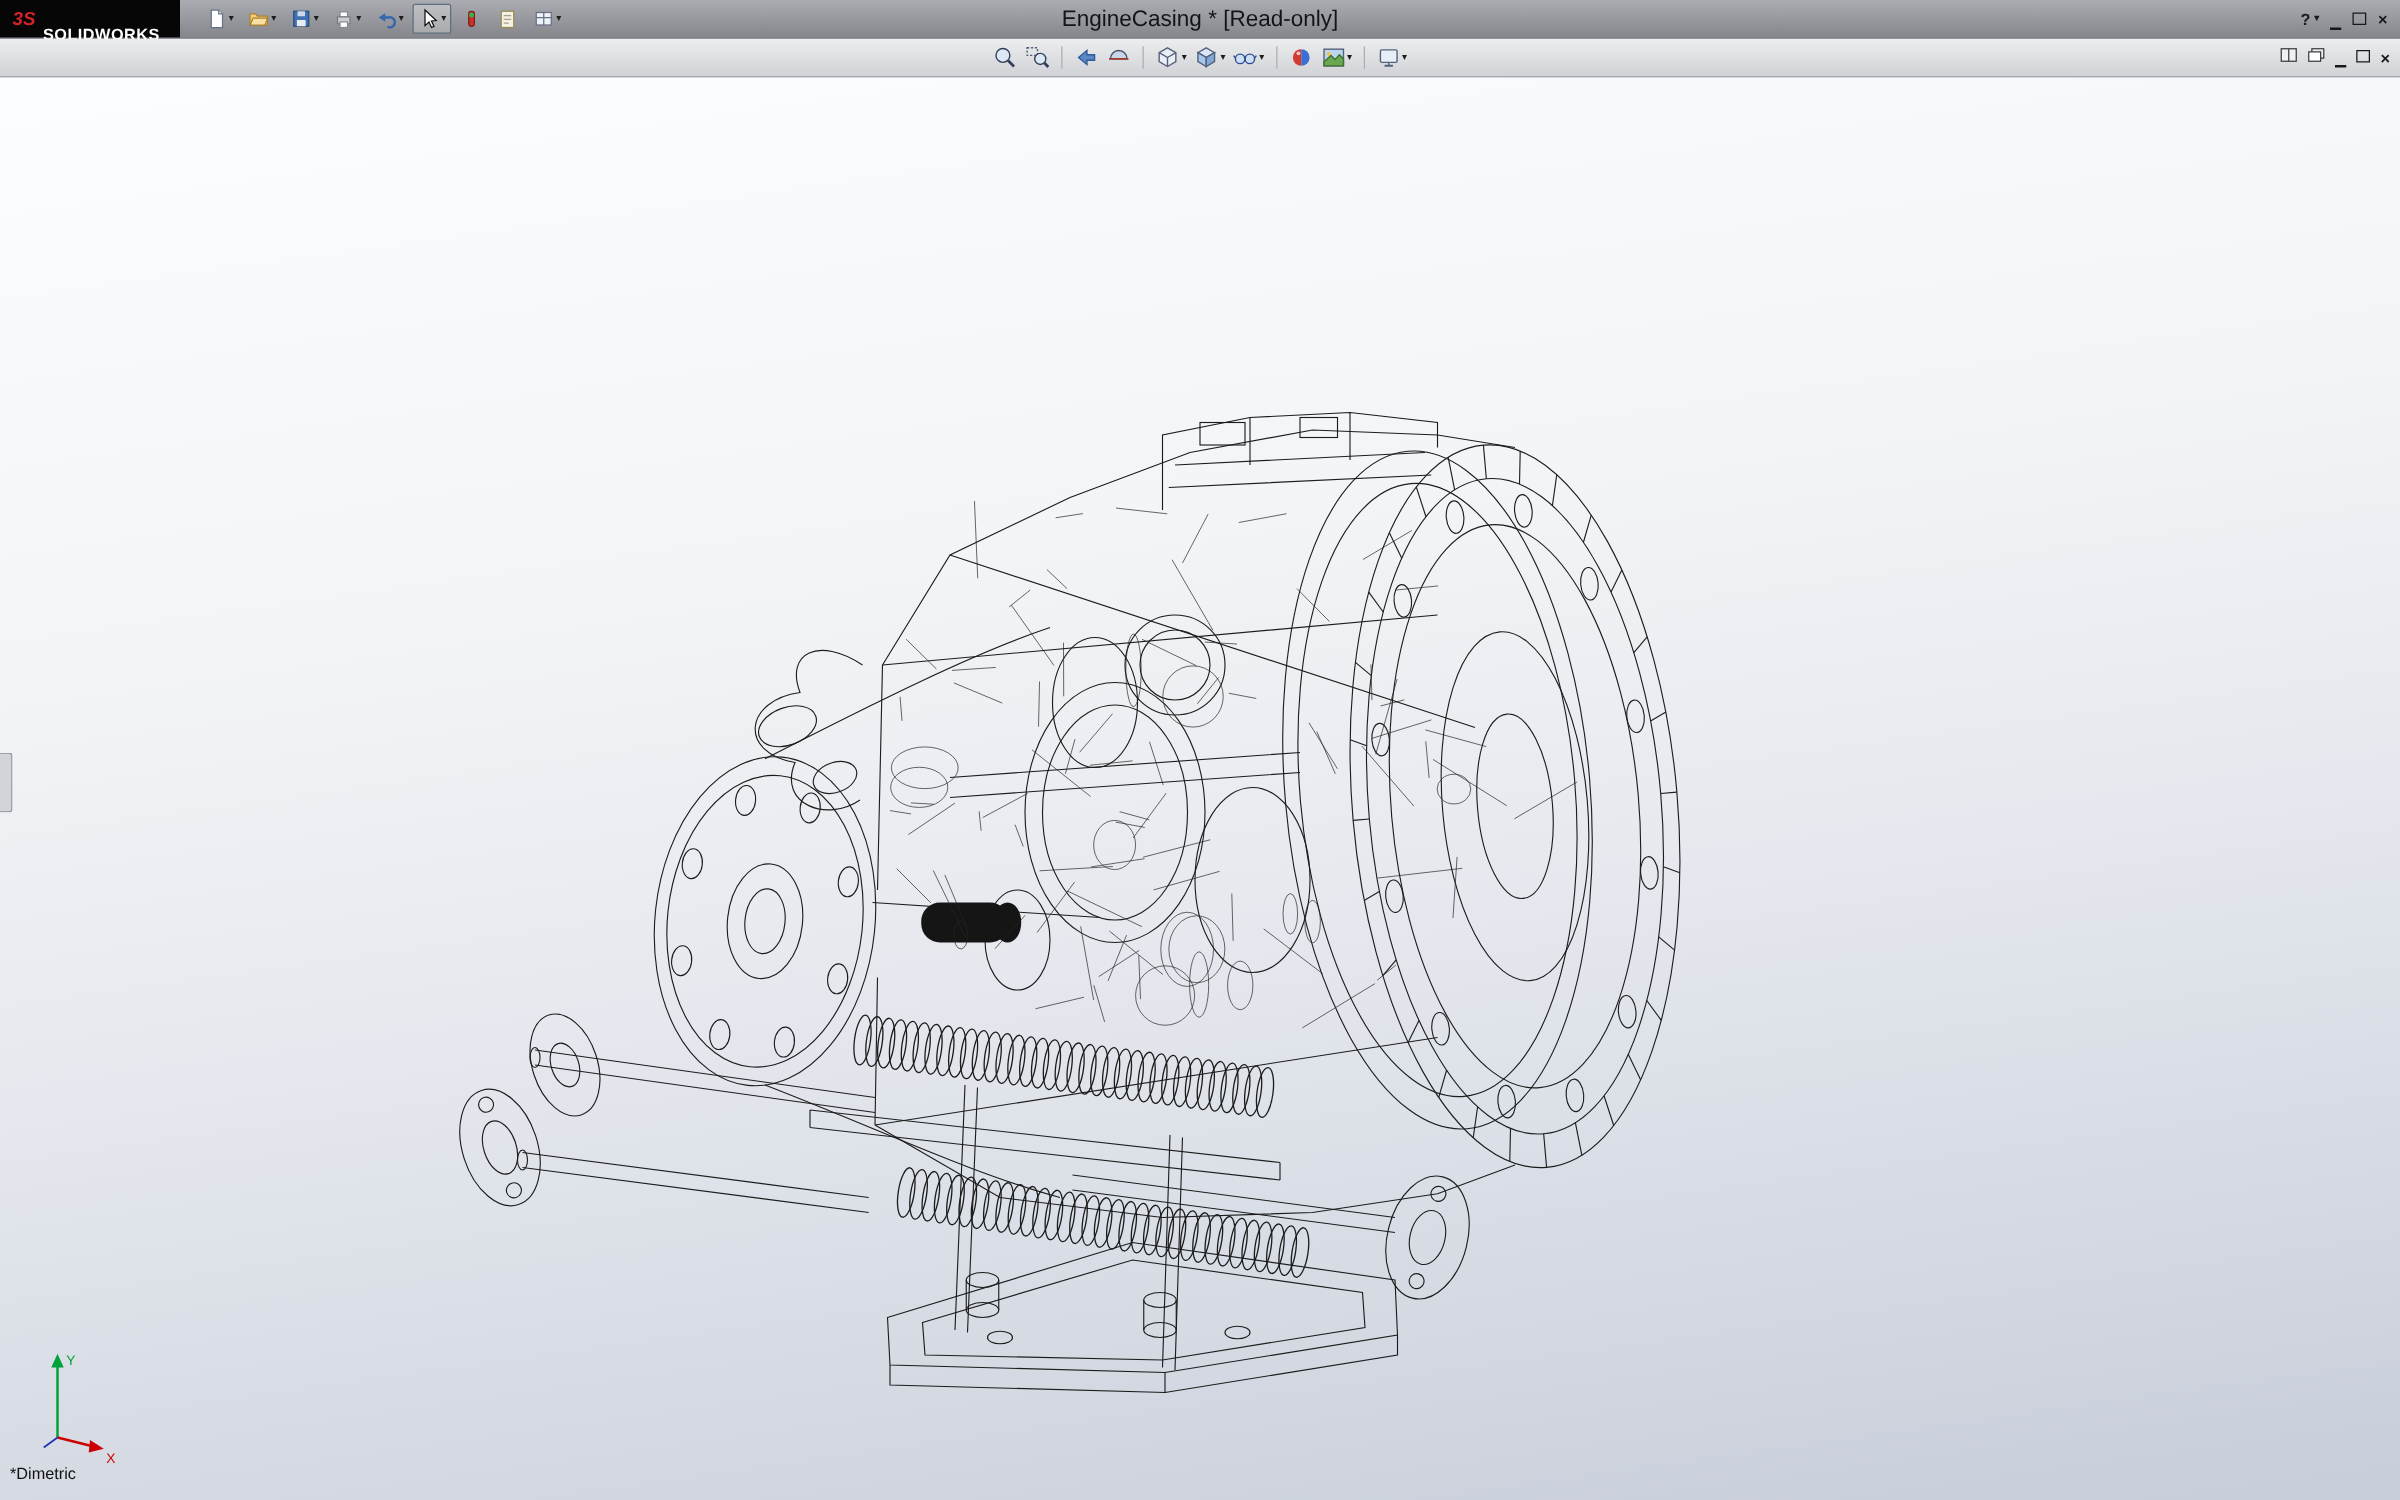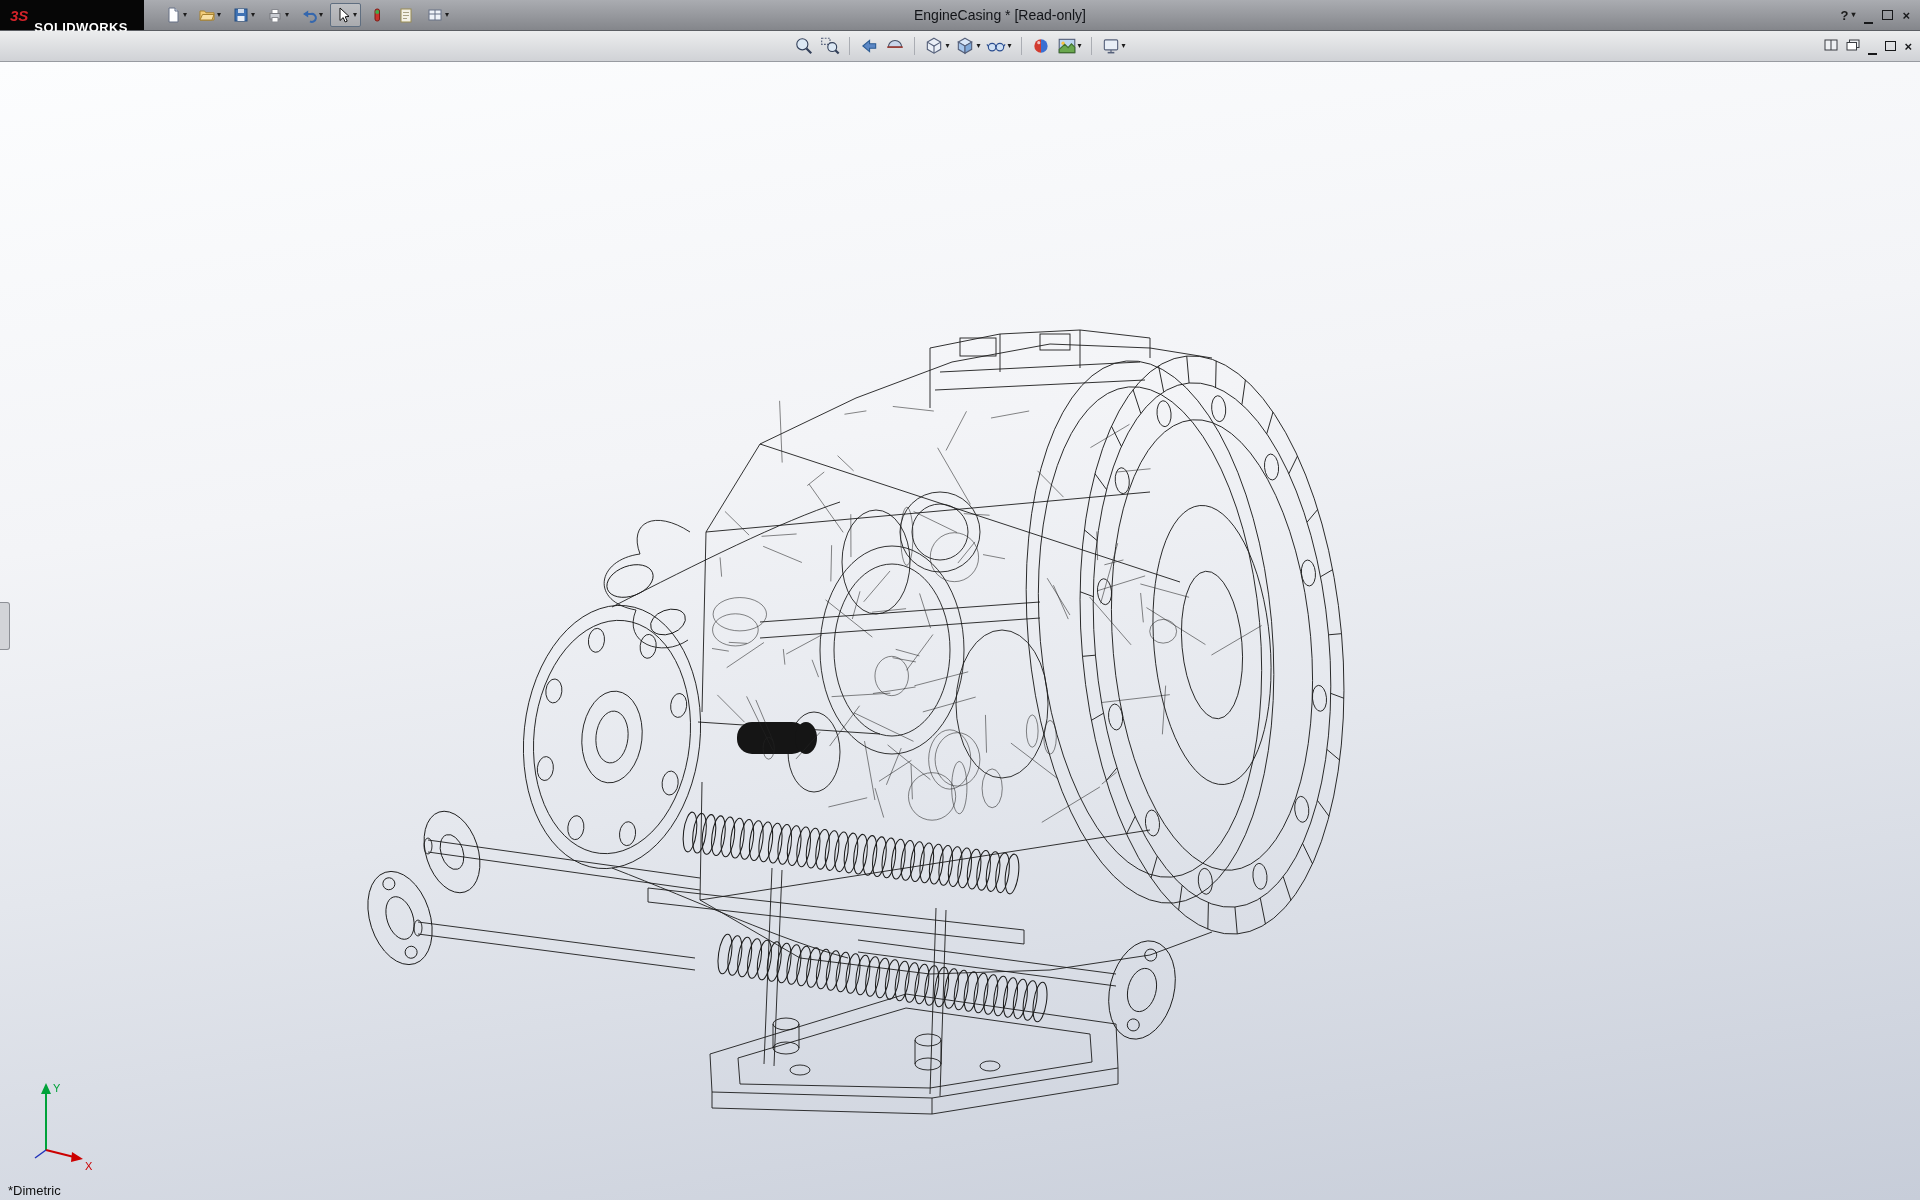--- a/index.html
+++ b/index.html
@@ -9,21 +9,21 @@
   
   .titlebar{height:30px;background:linear-gradient(#aaacb1,#84868b);border-bottom:1px solid #5b5e63;
             display:flex;align-items:center;position:relative;flex:0 0 auto;}
   .logo{height:100%;background:#060606;display:flex;align-items:center;padding:0 16px 0 10px;gap:6px;}
   .logo-3s{color:#d2232a;font-weight:bold;font-style:italic;font-size:15px;}
   .logo-text{color:#ffffff;font-weight:bold;font-size:13px;letter-spacing:.4px;margin-top:24px;}
   .tb-icons{display:flex;align-items:center;margin-left:16px;gap:3px;}
   .tbtn{display:flex;align-items:center;padding:2px 3px;border:1px solid transparent;border-radius:2px;}
   .tbtn.pressed{border:1px solid #5f6e80;background:rgba(255,255,255,.28);}
   .caret{font-size:8px;color:#1c1c1c;margin-left:1px;line-height:1;}
-  .win-title{position:absolute;left:50%;transform:translateX(-50%);font-size:14px;color:#121418;white-space:nowrap;margin-left:40px;}
+  .win-title{position:absolute;left:50%;transform:translateX(-50%);font-size:18px;color:#121418;white-space:nowrap;}
   .win-controls{margin-left:auto;display:flex;align-items:center;gap:9px;padding-right:10px;}
   .help-btn{display:flex;align-items:center;font-size:13px;font-weight:bold;color:#1a1a1a;gap:2px;}
   .wglyph{display:inline-block;color:#17181a;font-weight:bold;font-size:13px;line-height:1;}
   .min-bar{display:inline-block;width:9px;height:2px;background:#17181a;margin-bottom:-4px;}
   .restore-box{display:inline-block;width:9px;height:8px;border:1.5px solid #17181a;background:transparent;}
 
   
   .row2{height:30px;background:linear-gradient(#ecedee,#d0d2d6);border-bottom:1px solid #989ba1;
         position:relative;display:flex;align-items:center;justify-content:center;flex:0 0 auto;}
   .hud{display:flex;align-items:center;gap:2px;}
@@ -31,21 +31,21 @@
   .sep{width:1px;height:18px;background:#aaadb3;margin:0 5px;}
   .doc-controls{position:absolute;right:8px;top:0;height:100%;display:flex;align-items:center;gap:8px;}
 
   
   .viewport{position:relative;flex:1 1 auto;
             background:linear-gradient(172deg,#fcfdfe 0%,#f3f4f7 35%,#e4e7ed 60%,#c7cdd9 100%);}
   #wf{position:absolute;left:0;top:0;}
   #wf *{stroke:#1c1c1c;fill:none;stroke-width:.9;}
   #wf #clutter *{stroke:#242424;stroke-width:.65;opacity:.85;}
   #wf #spring1 *,#wf #spring2 *{stroke-width:1.05;}
-  .orient-label{position:absolute;left:8px;bottom:2px;font-size:13px;color:#101010;}
+  .orient-label{position:absolute;left:8px;bottom:14px;font-size:13px;color:#101010;}
   .triad{position:absolute;left:12px;bottom:16px;}
   .fm-tab{position:absolute;left:0;top:540px;width:9px;height:46px;background:#d2d4d8;
           border:1px solid #8d9096;border-left:none;border-radius:0 3px 3px 0;}
 </style>
 </head>
 <body>
 
 <div class="app">
 
   <div class="titlebar">

